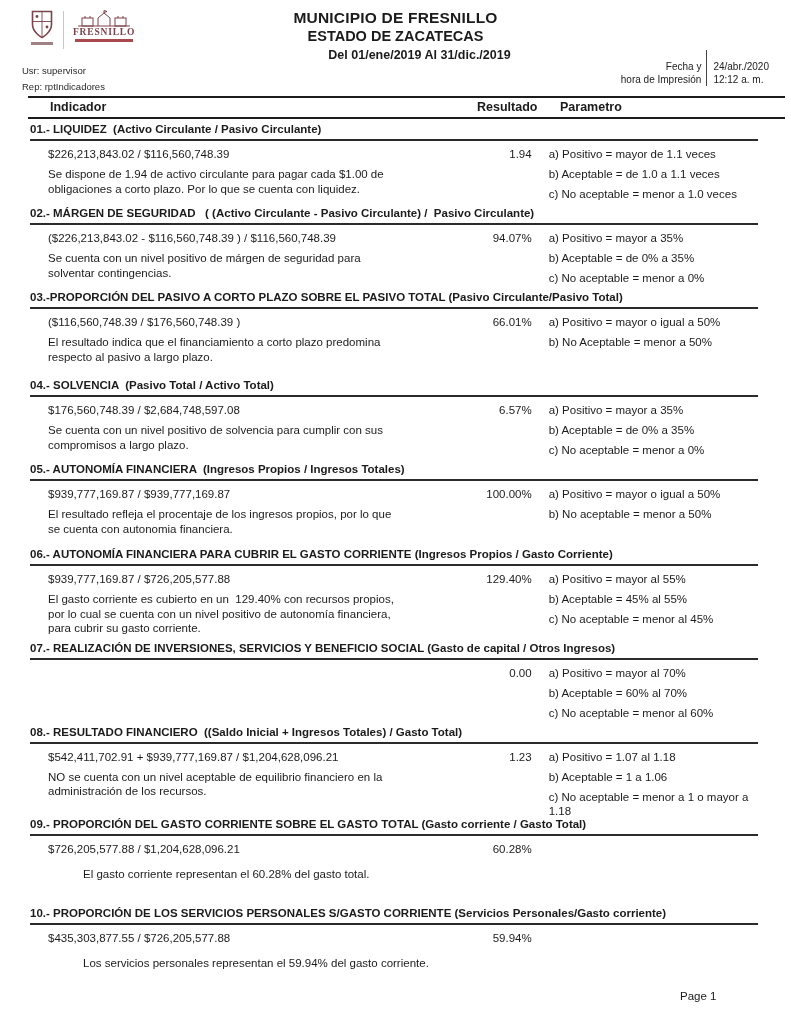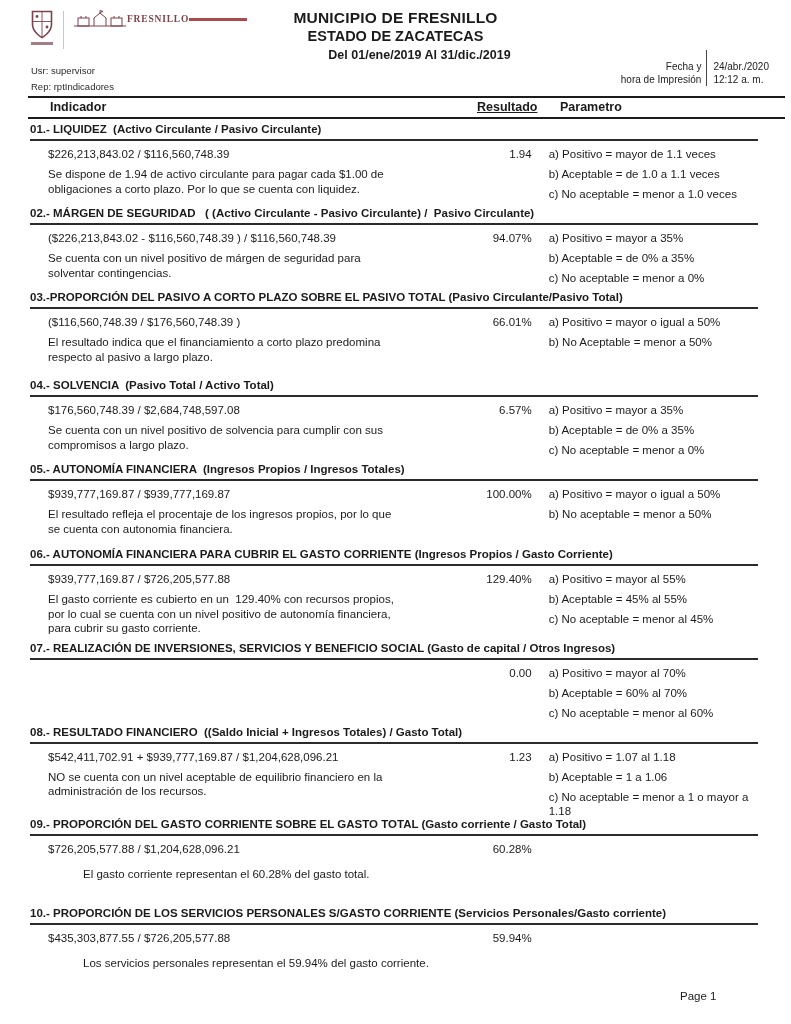--- a/index.html
+++ b/index.html
@@ -16,38 +16,38 @@
   .hdr-center { position: absolute; top: 9px; left: 0; width: 100%; text-align: center; }
   .hdr-center .t1 { font-size: 15.5px; font-weight: bold; letter-spacing: .2px; line-height: 18px; }
   .hdr-center .t2 { font-size: 14.5px; font-weight: bold; line-height: 17px; margin-top: 1px; }
   .hdr-center .t3 { font-size: 12.5px; font-weight: bold; line-height: 15px; margin-top: 3px; }
   .hdr-center .t4 { font-size: 12.5px; font-weight: bold; line-height: 15px; margin-top: 3px; padding-left: 48px; }
 
   .logo-block { position: absolute; left: 30px; top: 10px; display: flex; align-items: flex-start; gap: 9px; }
   .crest { display: flex; flex-direction: column; align-items: center; gap: 2px; }
   .crest .crest-strip { width: 22px; height: 3px; background: #a08084; }
   .logo-divider { width: 1px; height: 38px; background: #c8c8c8; margin-top: 1px; }
-  .fres-logo { display: flex; flex-direction: row; align-items: center; }
+  .fres-logo { display: flex; flex-direction: column; align-items: center; }
   .fres-logo .wordmark {
     font-family: "Liberation Serif", "DejaVu Serif", serif;
     font-size: 9.5px; font-weight: bold; color: #7b434b; letter-spacing: .8px; line-height: 10px;
   }
   .fres-logo .tag-strip { width: 58px; height: 2.5px; background: #a8494f; margin-top: 2px; }
 
-  .meta-left { position: absolute; left: 31px; top: 63px; font-size: 9.5px; line-height: 15.5px; color: #2a2a2a; }
+  .meta-left { position: absolute; left: 22px; top: 63px; font-size: 9.5px; line-height: 15.5px; color: #2a2a2a; }
 
   .meta-right { position: absolute; right: 22px; top: 50px; display: flex; font-size: 10px; color: #222; }
   .meta-right .labels { text-align: right; line-height: 13px; padding: 10px 5px 0 0; }
   .meta-right .values { border-left: 1.2px solid #444; line-height: 13px; padding: 10px 0 0 6px; }
 
   .rule-top    { position: absolute; top: 96px;  left: 28px; width: 757px; height: 2px; background: #1c1c1c; }
   .rule-below  { position: absolute; top: 117px; left: 28px; width: 757px; height: 2px; background: #1c1c1c; }
   .colhead { position: absolute; top: 100px; left: 0; width: 100%; font-size: 12.5px; font-weight: bold; }
   .colhead .c-ind { position: absolute; left: 30px; padding-left: 20px; }
-  .colhead .c-res { position: absolute; left: 477px; text-decoration: underline; }
+  .colhead .c-res { position: absolute; left: 477px; }
   .colhead .c-par { position: absolute; left: 560px; }
 
   
   .sections { position: absolute; top: 123px; left: 30px; width: 731px; }
   .section { margin-bottom: 6px; }
   .section:nth-child(3) { margin-bottom: 15px; }
   .section:nth-child(5) { margin-bottom: 12px; }
   .section:nth-child(8) { margin-bottom: 0; }
   .section:nth-child(9) { margin-bottom: 26px; }
   .section:nth-child(9) .desc, .section:nth-child(10) .desc { margin-top: 11px; padding-left: 35px; }

